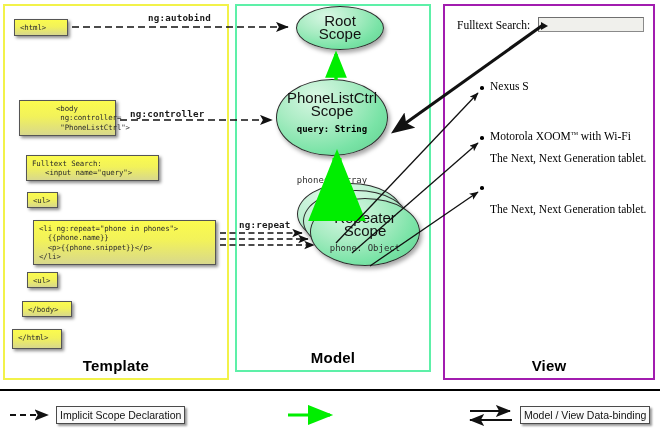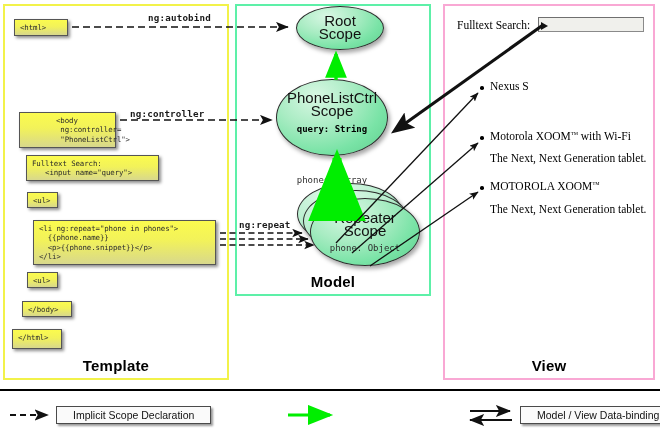--- a/index.html
+++ b/index.html
@@ -14,22 +14,22 @@
     overflow:hidden;
   }
 
   
   .col{
     position:absolute;
     background:#ffffff;
     box-sizing:border-box;
   }
   #col-template{ left:3px;  top:4px; width:226px; height:376px; border:2px solid #f2f24a; }
-  #col-model   { left:235px;top:4px; width:196px; height:292px; border:2px solid #5df0a8; }
-  #col-view    { left:443px;top:4px; width:212px; height:376px; border:2px solid #f9a8d4; }
+  #col-model   { left:235px;top:4px; width:196px; height:368px; border:2px solid #5df0a8; }
+  #col-view    { left:443px;top:4px; width:212px; height:376px; border:2px solid #a21caf; }
 
   .col-label{
     position:absolute;
     bottom:4px;left:0;width:100%;
     text-align:center;
     font-size:15px;
     font-weight:bold;
     color:#000;
     letter-spacing:.2px;
   }
@@ -150,42 +150,42 @@
     position:absolute;
     box-sizing:border-box;
     border:1.5px solid #4a4a4a;
     background:#fafafa;
     box-shadow:1.5px 1.5px 2px rgba(0,0,0,.4);
     font-family:"Liberation Sans",sans-serif;
     font-size:10.5px;
     color:#111;
     line-height:15px;
     text-align:center;
-    padding:0 16px;
+    padding:0 3px;
     white-space:nowrap;
   }
 </style>
 </head>
 <body>
 
 <div id="stage">
 
   <div class="col" id="col-template">
     <div class="col-label">Template</div>
   </div>
   <div class="col" id="col-model">
     <div class="col-label">Model</div>
   </div>
   <div class="col" id="col-view">
     <div class="col-label">View</div>
   </div>
 
   <div class="codebox" style="left:14px;top:19px;width:54px;height:17px;">&lt;html&gt;</div>
 
-  <div class="codebox" style="left:19px;top:112px;width:97px;height:36px;padding-left:36px;">&lt;body
+  <div class="codebox" style="left:19px;top:100px;width:97px;height:36px;padding-left:36px;">&lt;body
  ng:controller=
  "PhoneListCtrl"&gt;</div>
 
   <div class="codebox" style="left:26px;top:155px;width:133px;height:26px;">Fulltext Search:
    &lt;input name="query"&gt;</div>
 
   <div class="codebox" style="left:27px;top:192px;width:31px;height:16px;">&lt;ul&gt;</div>
 
   <div class="codebox" style="left:33px;top:220px;width:183px;height:45px;">&lt;li ng:repeat="phone in phones"&gt;
   {{phone.name}}
@@ -227,21 +227,20 @@
   <input class="view-input" type="text" style="left: 538px; top: 17px; width: 106px; height: 15px; font-size: 10px; padding: 0px 2px;" placeholder="">
 
   <div class="bullet" style="left:480px;top:86px;"></div>
   <div class="view-item" style="left:490px;top:80px;">Nexus S</div>
 
   <div class="bullet" style="left:480px;top:136px;"></div>
   <div class="view-item" style="left:490px;top:130px;"><span>Motorola XOOM</span><span class="tm">™</span><span> with Wi-Fi</span></div>
   <div class="view-sub" style="left:490px;top:152px;">The Next, Next Generation tablet.</div>
 
   <div class="bullet" style="left:480px;top:186px;"></div>
-  <div class="view-item caps" style="left:490px;top:180px;"><span>MOTOROLA XOOM</span><span class="tm">™</span></div>
   <div class="view-sub" style="left:490px;top:203px;">The Next, Next Generation tablet.</div>
 
   <svg id="wires" viewBox="0 0 660 435">
     <defs>
       <marker id="ah-black" markerWidth="9" markerHeight="9" refX="7.5" refY="3.2" orient="auto">
         <path d="M0,0 L8,3.2 L0,6.4 L1.8,3.2 Z" fill="#111"></path>
       </marker>
       <marker id="ah-black-sm" markerWidth="8" markerHeight="8" refX="6.5" refY="2.8" orient="auto">
         <path d="M0,0 L7,2.8 L0,5.6 L1.6,2.8 Z" fill="#111"></path>
       </marker>

